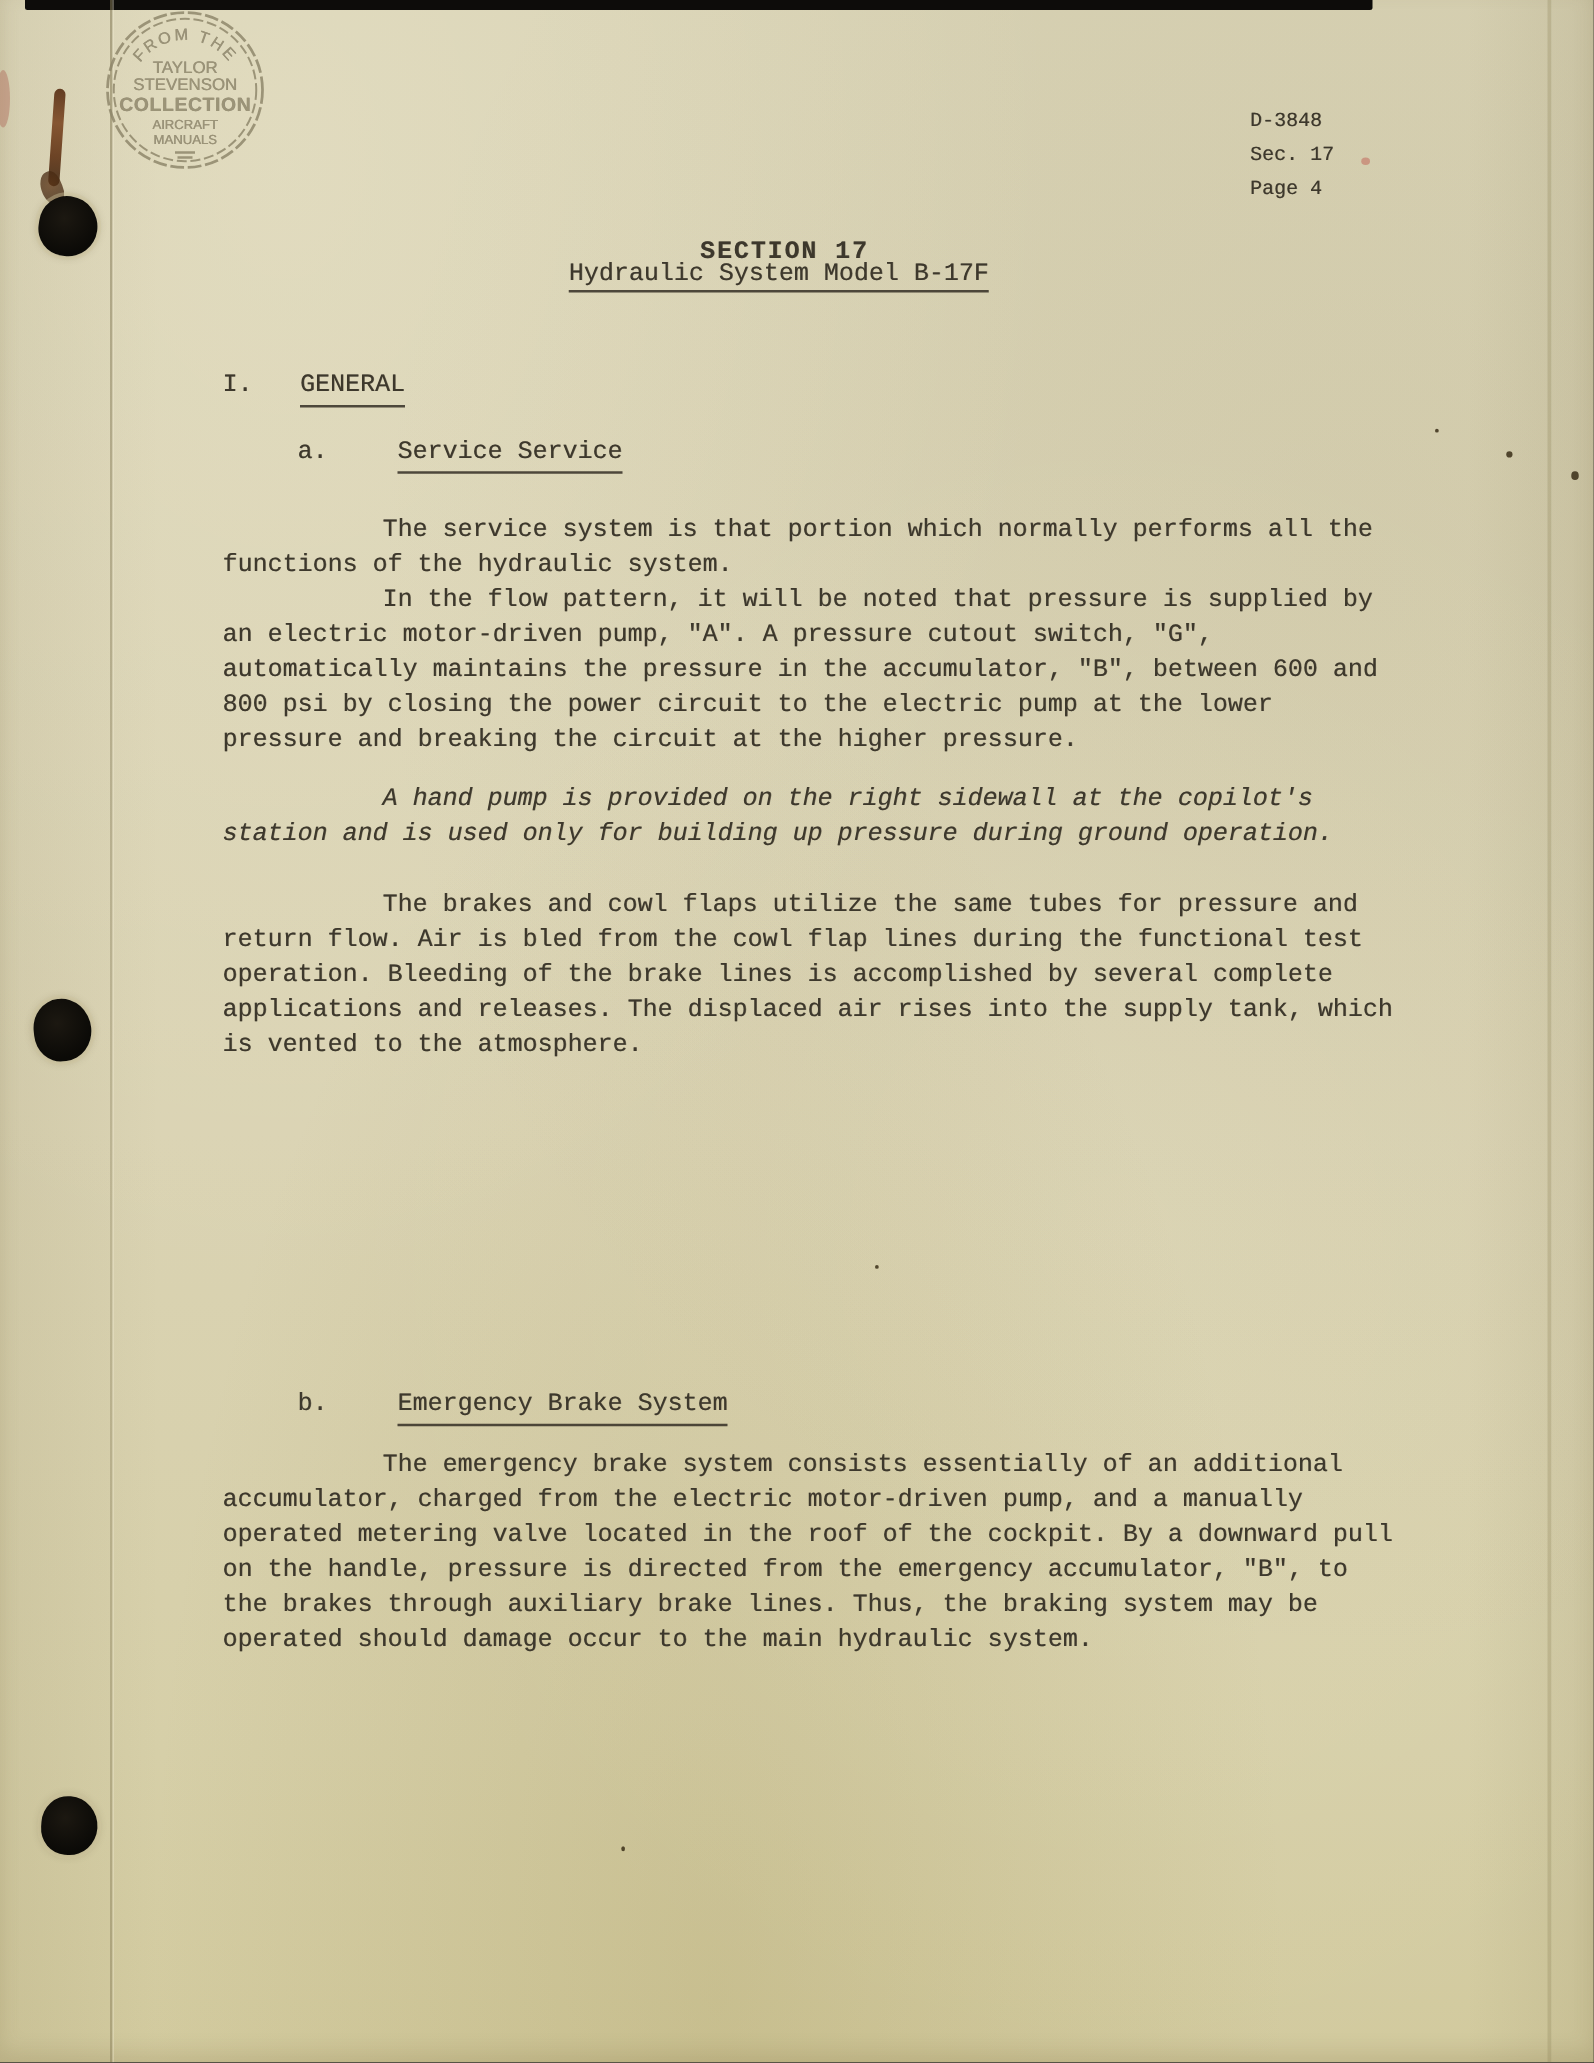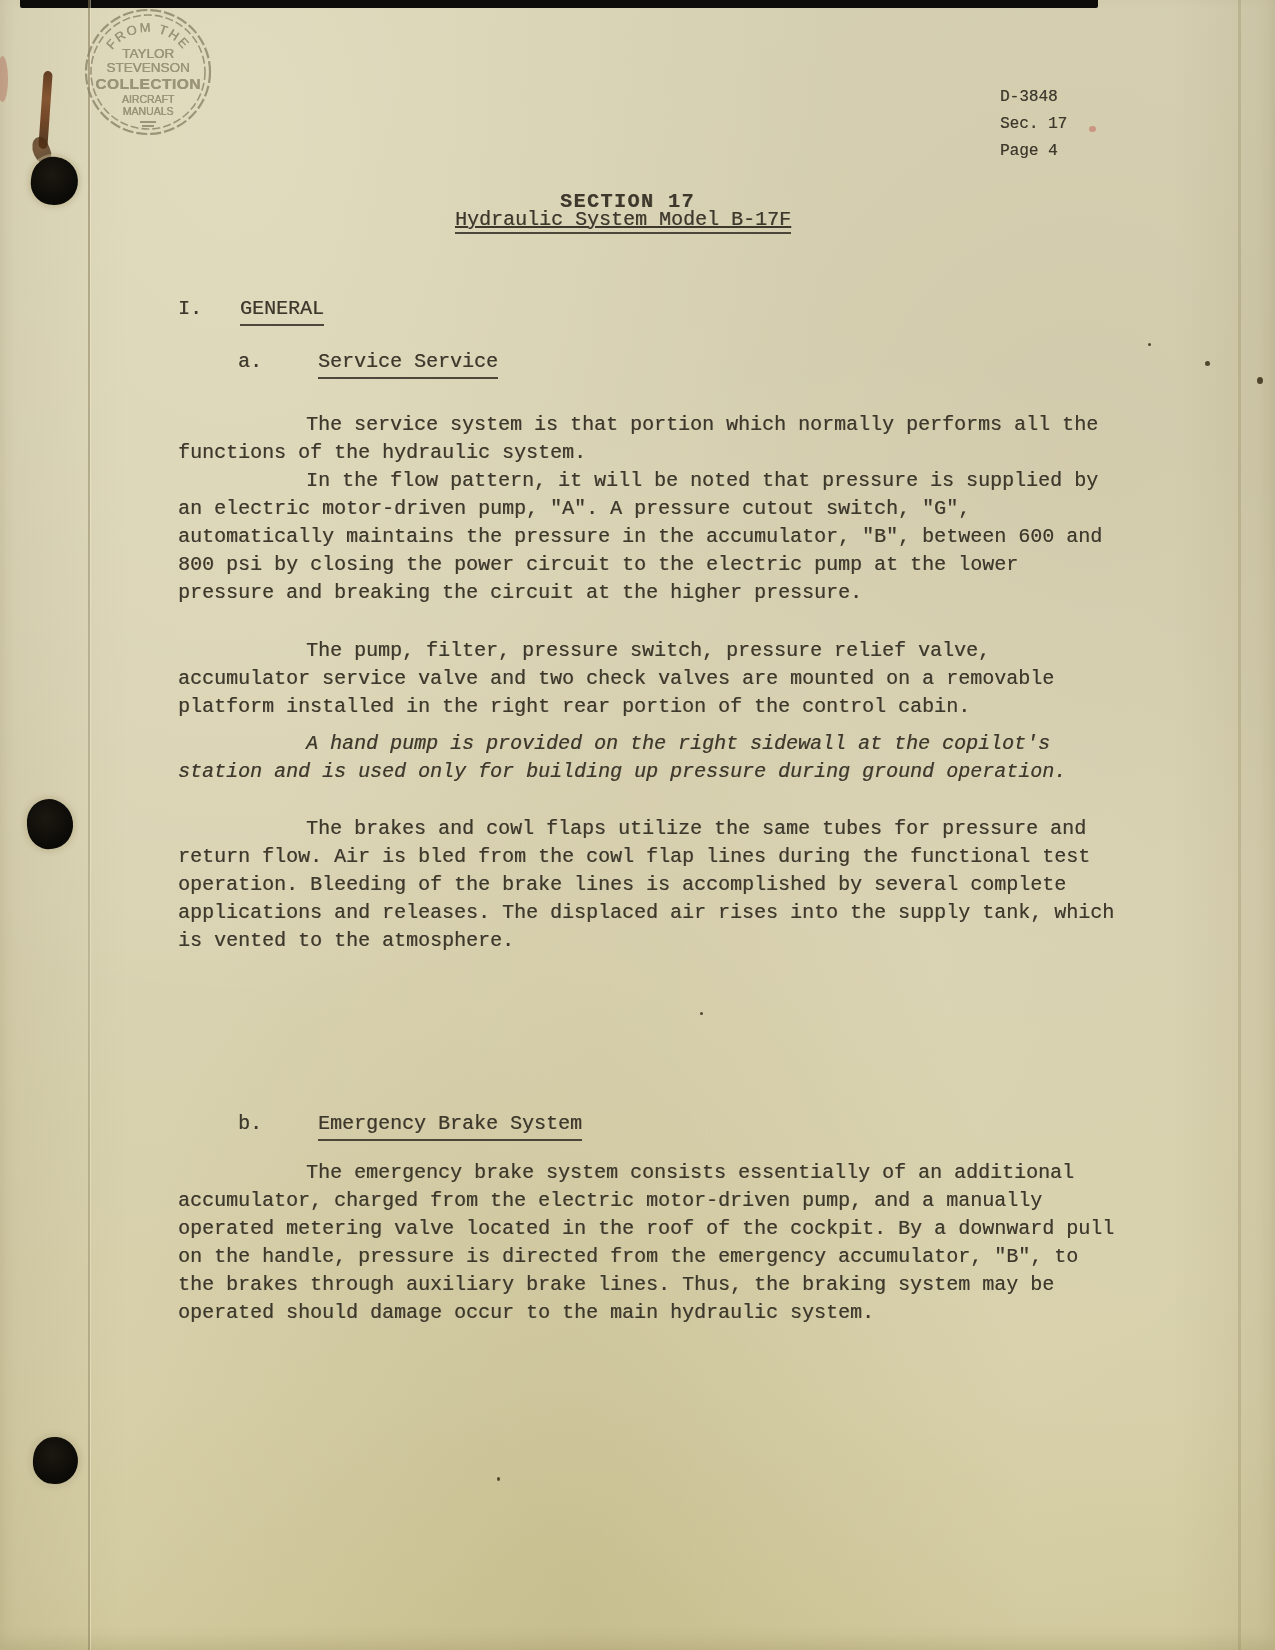--- a/index.html
+++ b/index.html
@@ -38,33 +38,33 @@
   .rust-hook{position:absolute;left:33px;top:137px;width:17px;height:27px;border-radius:60% 40% 50% 50%;
     background:radial-gradient(circle at 50% 40%, #5a3315, #3a2310);transform:rotate(-24deg);opacity:.75;}
   .red-smudge{position:absolute;left:-3px;top:56px;width:11px;height:46px;border-radius:50%;
     background:#b06a5a;opacity:.45;}
   .speck{position:absolute;border-radius:50%;background:rgba(58,46,24,.85);}
   .speck.pink{background:rgba(196,120,104,.65);}
   .stamp{position:absolute;left:82px;top:6px;opacity:.82;
     font-family:"Liberation Sans", sans-serif;}
   .ref-block{position:absolute;left:1000px;top:84px;font-size:16px;line-height:27px;}
   .title{position:absolute;left:560px;top:162px;font-size:20px;letter-spacing:1.5px;font-weight:bold;margin-top:28px;}
-  .subtitle{position:absolute;left:455px;top:208px;font-size:20px;text-decoration:underline;}
+  .subtitle{position:absolute;left:455px;top:208px;font-size:20px;}
   .u{border-bottom:2px solid rgba(52,46,36,.85);padding-bottom:1px;}
   .content{position:absolute;left:178px;top:295px;width:940px;font-size:20px;line-height:28px;}
   .section-b{position:absolute;left:178px;top:1110px;width:940px;font-size:20px;line-height:28px;}
   .h-row{display:flex;}
   .h-row .num1{width:62px;flex:0 0 62px;}
   .h-row.sub{margin-left:60px;}
   .h-row.sub .num2{width:80px;flex:0 0 80px;}
   .h-general{margin:0 0 22px 0;}
   .h-service{margin:0 0 32px 0;}
   p.para{margin:0;text-indent:128px;}
   p.p1{}
-  p.p2{margin-bottom:30px;}
+  p.p2{margin-bottom:19px;}
   p.p3{margin-bottom:9px;}
   p.p4{margin-bottom:29px;font-style:italic;}
   .section-b p.para{margin-top:18px;}
 </style>
 </head>
 <body>
 
 <div class="page ink">
 
   <div class="top-strip"></div>
@@ -123,21 +123,20 @@
     <div class="h-row h-general">
       <span class="num1">I.</span>
       <span class="u">GENERAL</span>
     </div>
     <div class="h-row sub h-service">
       <span class="num2">a.</span>
       <span class="u">Service Service</span>
     </div>
     <p class="para p1">The service system is that portion which normally performs all the functions of the hydraulic system.</p>
     <p class="para p2">In the flow pattern, it will be noted that pressure is supplied by an electric motor-driven pump, "A". A pressure cutout switch, "G", automatically maintains the pressure in the accumulator, "B", between 600 and 800 psi by closing the power circuit to the electric pump at the lower pressure and breaking the circuit at the higher pressure.</p>
-    <p class="para p3">The pump, filter, pressure switch, pressure relief valve, accumulator service valve and two check valves are mounted on a removable platform installed in the right rear portion of the control cabin.</p>
     <p class="para p4">A hand pump is provided on the right sidewall at the copilot's station and is used only for building up pressure during ground operation.</p>
     <p class="para p5">The brakes and cowl flaps utilize the same tubes for pressure and return flow. Air is bled from the cowl flap lines during the functional test operation. Bleeding of the brake lines is accomplished by several complete applications and releases. The displaced air rises into the supply tank, which is vented to the atmosphere.</p>
   </div>
 
   <div class="section-b">
     <div class="h-row sub">
       <span class="num2">b.</span>
       <span class="u">Emergency Brake System</span>
     </div>
     <p class="para">The emergency brake system consists essentially of an additional accumulator, charged from the electric motor-driven pump, and a manually operated metering valve located in the roof of the cockpit. By a downward pull on the handle, pressure is directed from the emergency accumulator, "B", to the brakes through auxiliary brake lines. Thus, the braking system may be operated should damage occur to the main hydraulic system.</p>

